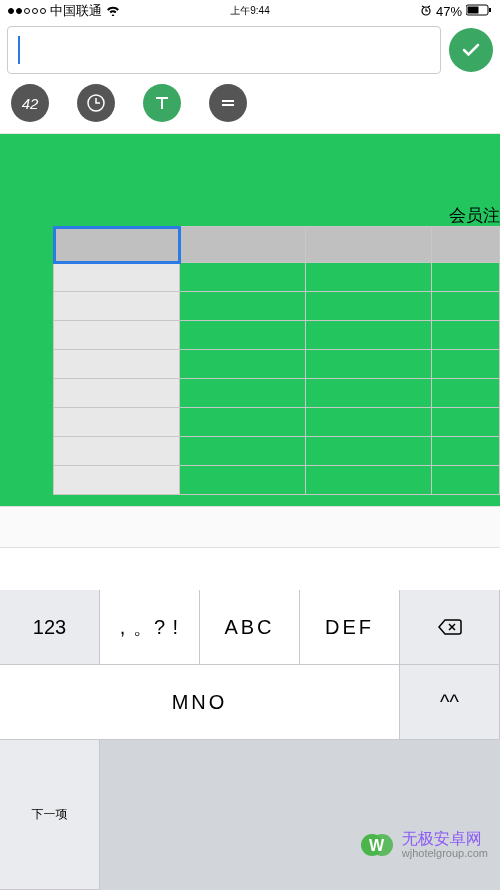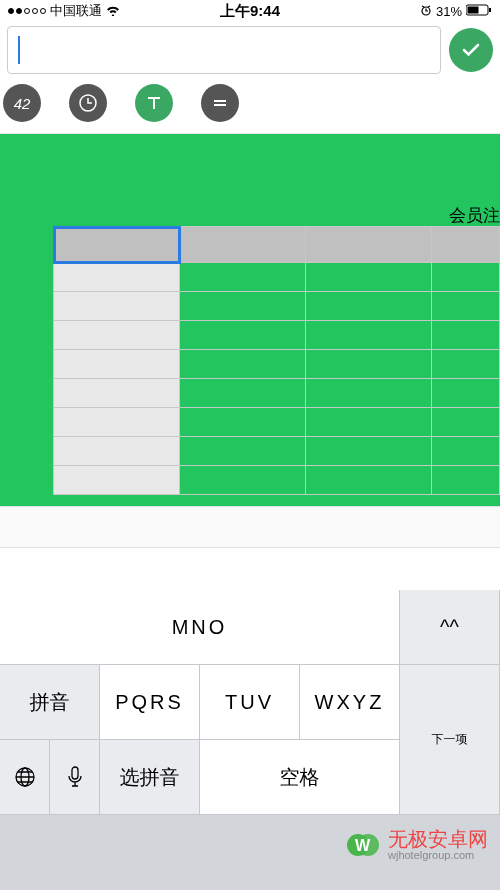--- a/index.html
+++ b/index.html
@@ -1,28 +1,28 @@
 <!DOCTYPE html>
 <html><head>
 <meta charset="utf-8">
 <style>
 *{margin:0;padding:0;box-sizing:border-box;font-family:-apple-system,"Helvetica Neue",Arial,sans-serif}
 body{width:500px;height:890px;background:#fff;overflow:hidden;position:relative}
 .status-bar{height:22px;display:flex;align-items:center;justify-content:space-between;padding:0 8px;font-size:13px;font-weight:500}
 .status-left,.status-right{display:flex;align-items:center;gap:4px}
-.status-center{position:absolute;left:50%;transform:translateX(-50%);font-size:15px;font-weight:700}
+.status-center{position:absolute;left:50%;transform:translateX(-50%);font-size:10px;font-weight:400}
 .dots{display:flex;gap:2px;align-items:center}
 .dot{width:6px;height:6px;border-radius:50%;border:1px solid #000}
 .dot.filled{background:#000}
 .formula-row{display:flex;align-items:center;padding:4px 7px;gap:8px}
 .formula-input{flex:1;height:48px;border:1px solid #ccc;border-radius:4px;padding:0 10px;display:flex;align-items:center}
 .cursor{width:2px;height:28px;background:#2a7be3;animation:blink 1s infinite}
 @keyframes blink{50%{opacity:0}}
 .confirm-btn{width:44px;height:44px;border-radius:50%;background:#3aa863;display:flex;align-items:center;justify-content:center}
-.toolbar{display:flex;gap:28px;padding:6px 3px 11px}
+.toolbar{display:flex;gap:28px;padding:6px 11px 11px}
 .tool-btn{width:38px;height:38px;border-radius:50%;display:flex;align-items:center;justify-content:center;color:#fff;font-size:16px}
 .tool-dark{background:#555}
 .tool-green{background:#3aa863}
 .divider{height:1px;background:#e8e8e8}
 .sheet-area{height:378px;background:#22c55e;position:relative;overflow:hidden}
 .sheet-title{position:absolute;right:0;top:70px;font-size:17px}
 .grid{position:absolute;top:92px;left:53px;border-collapse:collapse}
 .grid td{border:1px solid #c7c7c7;height:29px}
 .col-a{width:130px;background:#e8e8e8}
 .col-bcd{width:130px;background:#fff}
@@ -31,21 +31,21 @@
 .gray-band{position:absolute;top:506px;left:0;right:0;height:42px;background:#fafafa;border-top:1px solid #e0e0e0;border-bottom:1px solid #e0e0e0}
 .keyboard{position:absolute;bottom:0;left:0;right:0;height:300px;background:#d2d5da}
 .kb-row{display:flex;height:75px}
 .key{flex:1;display:flex;align-items:center;justify-content:center;font-size:20px;border-right:1px solid #c5c8cd;border-bottom:1px solid #c5c8cd;background:#fff;letter-spacing:3px}
 .key-gray{background:#e9ebee}
 .key-side{flex:0 0 100px}
 .key-bottom{flex:0 0 50px;height:75px}
 .key-next{flex:0 0 100px;height:150px;letter-spacing:0}
 .bottom-row{display:flex;height:75px}
 .watermark{position:absolute;bottom:26px;right:12px;display:flex;align-items:center;gap:6px;z-index:10}
-.watermark-text{font-size:20px;color:#ef4444;line-height:1}
+.watermark-text{font-size:16px;color:#8b5cf6;line-height:1}
 .watermark-sub{font-size:11px;color:#888}
 </style>
 </head>
 <body>
 
 <div class="status-bar">
   <div class="status-left">
     <span class="dots">
       <span class="dot filled"></span>
         <span class="dot filled"></span>
@@ -57,21 +57,21 @@
     <span><svg width="14" height="11" viewBox="0 0 14 11">
           <path d="M7 9.5a1.2 1.2 0 100 2.4 1.2 1.2 0 000-2.4zM3.5 6.8l1.4 1.4a3 3 0 014.2 0l1.4-1.4a5 5 0 00-7 0zM1 4.3l1.4 1.4a6.5 6.5 0 019.2 0L13 4.3a8.5 8.5 0 00-12 0z" fill="#000"></path>
         </svg></span>
   </div>
   <div class="status-center">上午9:44</div>
   <div class="status-right">
     <span><svg width="12" height="12" viewBox="0 0 12 12">
           <circle cx="6" cy="7" r="4" fill="none" stroke="#000" stroke-width="1.2"></circle>
           <path d="M6 4.5V7h2M2 2l2 1M10 2l-2 1" stroke="#000" stroke-width="1.2" fill="none"></path>
         </svg></span>
-    <span>31%</span>
+    <span>47%</span>
     <span><svg width="26" height="12" viewBox="0 0 26 12">
           <rect x="0" y="1" width="22" height="10" rx="2" fill="none" stroke="#000"></rect>
           <rect x="1.5" y="2.5" width="11" height="7" fill="#000"></rect>
           <rect x="23" y="4" width="2" height="4" fill="#000"></rect>
         </svg></span>
   </div>
 </div>
 
 <div class="formula-row">
   <div class="formula-input">
@@ -165,49 +165,36 @@
           <td></td>
         </tr>
   </tbody>
     </table>
 </div>
 
 <div class="gray-band"></div>
 
 <div class="keyboard">
   <div class="kb-row">
+    <div class="key key-gray key-side" style="letter-spacing:0">123</div>
+    <div class="key" style="letter-spacing:1px">, 。? !</div>
+    <div class="key">ABC</div>
+    <div class="key">DEF</div>
+    <div class="key key-gray key-side">
+        <svg width="26" height="20" viewBox="0 0 26 20">
+          <path d="M8 3h14a2 2 0 012 2v10a2 2 0 01-2 2H8l-6-7z" fill="none" stroke="#000" stroke-width="1.5"></path>
+          <path d="M12 7l6 6M18 7l-6 6" stroke="#000" stroke-width="1.5"></path>
+        </svg>
+      </div>
+  </div>
+  <div class="kb-row">
     <div class="key">MNO</div>
     <div class="key key-gray key-side" style="letter-spacing:0">^^</div>
   </div>
   <div style="display:flex">
-    <div style="flex:1">
-      <div class="kb-row">
-        <div class="key key-gray" style="flex:0 0 100px;letter-spacing:0">拼音</div>
-        <div class="key">PQRS</div>
-        <div class="key">TUV</div>
-        <div class="key">WXYZ</div>
-      </div>
-      <div class="bottom-row">
-        <div class="key key-gray key-bottom">
-            <svg width="22" height="22" viewBox="0 0 22 22">
-              <circle cx="11" cy="11" r="9" fill="none" stroke="#000" stroke-width="1.3"></circle>
-              <ellipse cx="11" cy="11" rx="4" ry="9" fill="none" stroke="#000" stroke-width="1.3"></ellipse>
-              <path d="M2 11h18M3.5 6h15M3.5 16h15" stroke="#000" stroke-width="1.3"></path>
-            </svg>
-          </div>
-        <div class="key key-gray key-bottom">
-            <svg width="16" height="22" viewBox="0 0 16 22">
-              <rect x="5" y="1" width="6" height="12" rx="3" fill="none" stroke="#000" stroke-width="1.3"></rect>
-              <path d="M2 10a6 6 0 0012 0M8 16v4M5 20h6" stroke="#000" stroke-width="1.3" fill="none"></path>
-            </svg>
-          </div>
-        <div class="key key-gray" style="flex:0 0 100px;letter-spacing:0">选拼音</div>
-        <div class="key" style="letter-spacing:0">空格</div>
-      </div>
-    </div>
     <div class="key key-gray key-next" style="letter-spacing:0;font-size:12px">下一项</div>
   </div>
 </div>
 
 <div class="watermark">
   <svg width="38" height="38" viewBox="0 0 38 38">
       <circle cx="14" cy="19" r="11" fill="#4ab54a"></circle>
       <circle cx="24" cy="19" r="11" fill="#4ab54a" opacity="0.85"></circle>
       <text x="11" y="25" fill="#fff" font-size="16" font-weight="bold">W</text>
     </svg>

